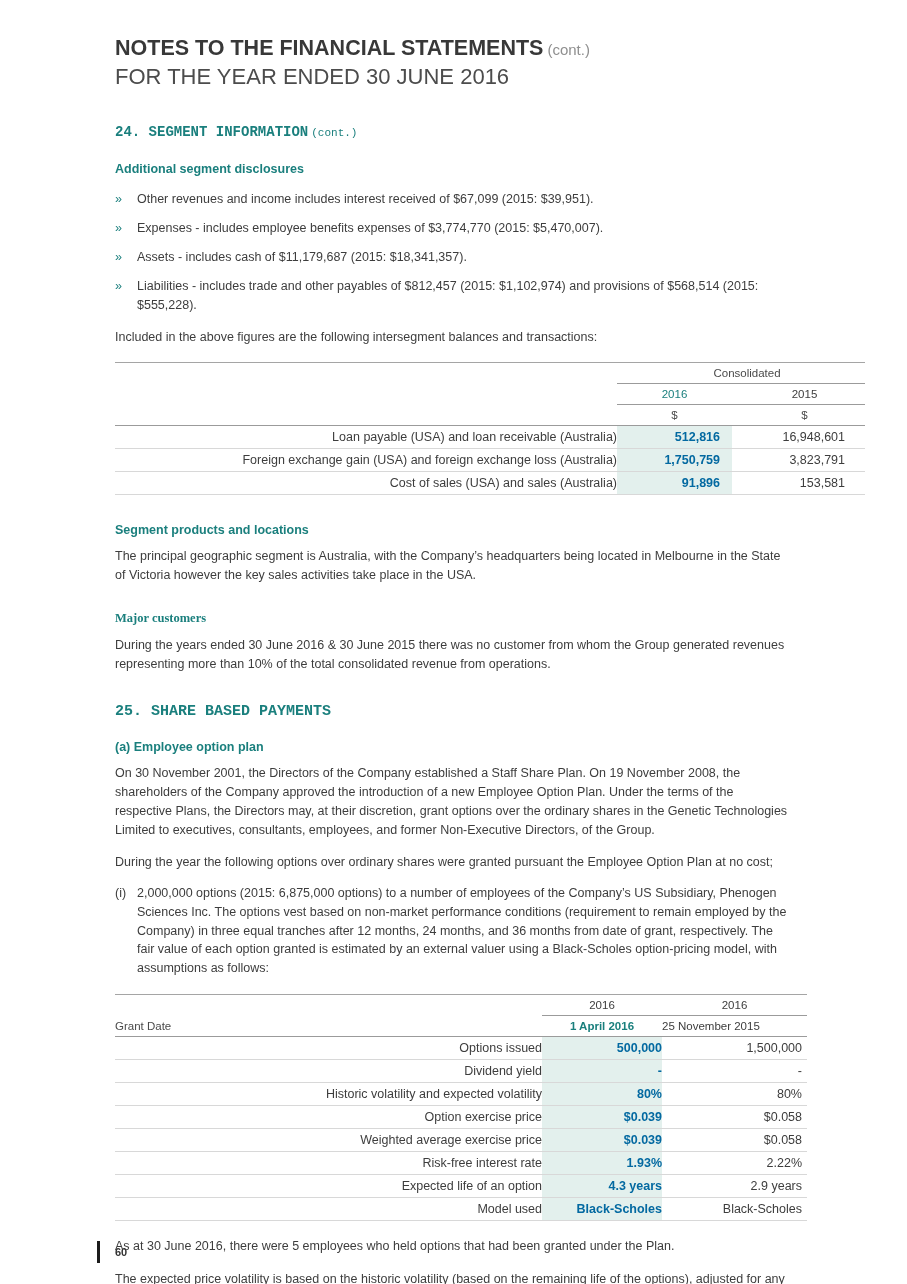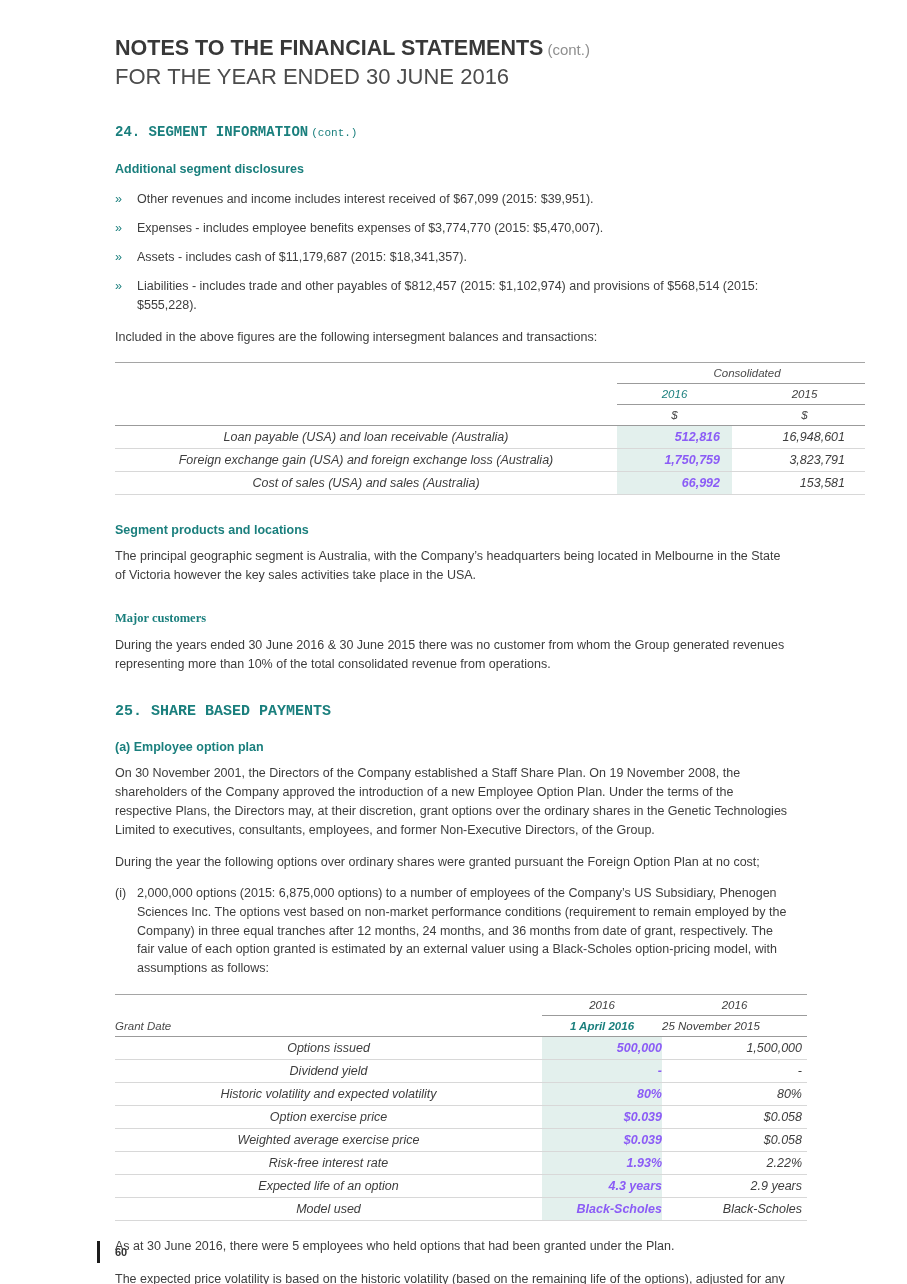--- a/index.html
+++ b/index.html
@@ -34,33 +34,33 @@
 
   .bullets { margin-top: 14px; }
   .bullet { display: flex; font-size: 12.5px; line-height: 1.45; margin-bottom: 11px; }
   .bullet .marker { flex: 0 0 22px; color: var(--teal); font-size: 12.5px; }
 
   .numbered-item { display: flex; font-size: 12.5px; line-height: 1.5; margin-top: 12px; }
   .numbered-item .marker { flex: 0 0 22px; }
   .numbered-item .txt { flex: 1; }
 
   table.fin { border-collapse: collapse; margin-top: 16px; font-size: 12.5px; border-top: 1px solid #a5a5a5; table-layout: fixed; }
-  table.fin td { padding: 4px 0; vertical-align: bottom; font-style: italic; }
+  table.fin td { padding: 4px 0; vertical-align: bottom; }
   table.t1 { width: 762px; }
   table.t2 { width: 692px; }
 
   td.group-hdr { text-align: center; font-size: 11.5px; color: #4a4a4a; border-bottom: 1px solid var(--rule-dark); padding: 6px 0 4px 0; }
   td.yr { text-align: center; font-size: 11.5px; border-bottom: 1px solid var(--rule-dark); }
   td.yr.teal { color: var(--teal); }
   tr.cur-row td { border-bottom: 1px solid var(--rule-dark); }
   td.cur { text-align: center; font-size: 11.5px; color: #4a4a4a; }
   tr.data-row td { border-bottom: 1px solid var(--rule-light); }
-  td.lbl { text-align: center; color: #3d3d3d; }
+  td.lbl { text-align: right; color: #3d3d3d; }
   td.num { text-align: right; }
-  td.hl { background: var(--hl); font-weight: bold; color: #8b5cf6; }
+  td.hl { background: var(--hl); font-weight: bold; color: #0369a1; }
   .t1 td.v16 { padding-right: 12px; }
   .t1 td.v15 { padding-right: 32px; padding-left: 27px; }
   .t2 td.c1 { }
   .t2 td.c2 { padding-right: 5px; }
   tr.grant-row td { border-bottom: 1px solid var(--rule-dark); font-size: 11.5px; }
   td.grant-lbl { color: #4a4a4a; }
   td.grant-d1 { text-align: center; color: var(--teal); font-weight: bold; font-size: 12px; }
   td.grant-d2 { text-align: left; padding-right: 5px; color: #3d3d3d; font-size: 12px; }
 
   .footer-bar { position: absolute; left: 55px; bottom: 21px; width: 3px; height: 22px; background: #1c1c1c; }
@@ -129,39 +129,39 @@
           <td class="num hl v16">512,816</td>
           <td class="num v15">16,948,601</td>
         </tr>
         <tr class="data-row">
           <td class="lbl">Foreign exchange gain (USA) and foreign exchange loss (Australia)</td>
           <td class="num hl v16">1,750,759</td>
           <td class="num v15">3,823,791</td>
         </tr>
         <tr class="data-row">
           <td class="lbl">Cost of sales (USA) and sales (Australia)</td>
-          <td class="num hl v16">66,992</td>
+          <td class="num hl v16">91,896</td>
           <td class="num v15">153,581</td>
         </tr>
       </tbody>
         </table>
 
       <div class="sub-heading" style="margin-top:28px;">Segment products and locations</div>
       <p>The principal geographic segment is Australia, with the Company’s headquarters being located in Melbourne in the State of Victoria however the key sales activities take place in the USA.</p>
 
       <div class="sub-heading" style="margin-top:26px;font-family:Liberation Serif, serif;">Major customers</div>
       <p>During the years ended 30 June 2016 &amp; 30 June 2015 there was no customer from whom the Group generated revenues representing more than 10% of the total consolidated revenue from operations.</p>
     </section>
 
     <section>
       <div class="sec-heading sec-heading--big">25. SHARE BASED PAYMENTS</div>
 
       <div class="sub-heading" style="margin-top:20px;">(a) Employee option plan</div>
       <p>On 30 November 2001, the Directors of the Company established a Staff Share Plan. On 19 November 2008, the shareholders of the Company approved the introduction of a new Employee Option Plan. Under the terms of the respective Plans, the Directors may, at their discretion, grant options over the ordinary shares in the Genetic Technologies Limited to executives, consultants, employees, and former Non-Executive Directors, of the Group.</p>
-      <p class="spaced">During the year the following options over ordinary shares were granted pursuant the Foreign Option Plan at no cost;</p>
+      <p class="spaced">During the year the following options over ordinary shares were granted pursuant the Employee Option Plan at no cost;</p>
 
       <div class="numbered-item">
         <span class="marker">(i)</span>
         <span class="txt">2,000,000 options (2015: 6,875,000 options) to a number of employees of the Company’s US Subsidiary, Phenogen Sciences Inc. The options vest based on non-market performance conditions (requirement to remain employed by the Company) in three equal tranches after 12 months, 24 months, and 36 months from date of grant, respectively. The fair value of each option granted is estimated by an external valuer using a Black-Scholes option-pricing model, with assumptions as follows:</span>
       </div>
 
       <table class="fin t2">
         <colgroup>
             <col style="width:427px">
             <col style="width:120px">

